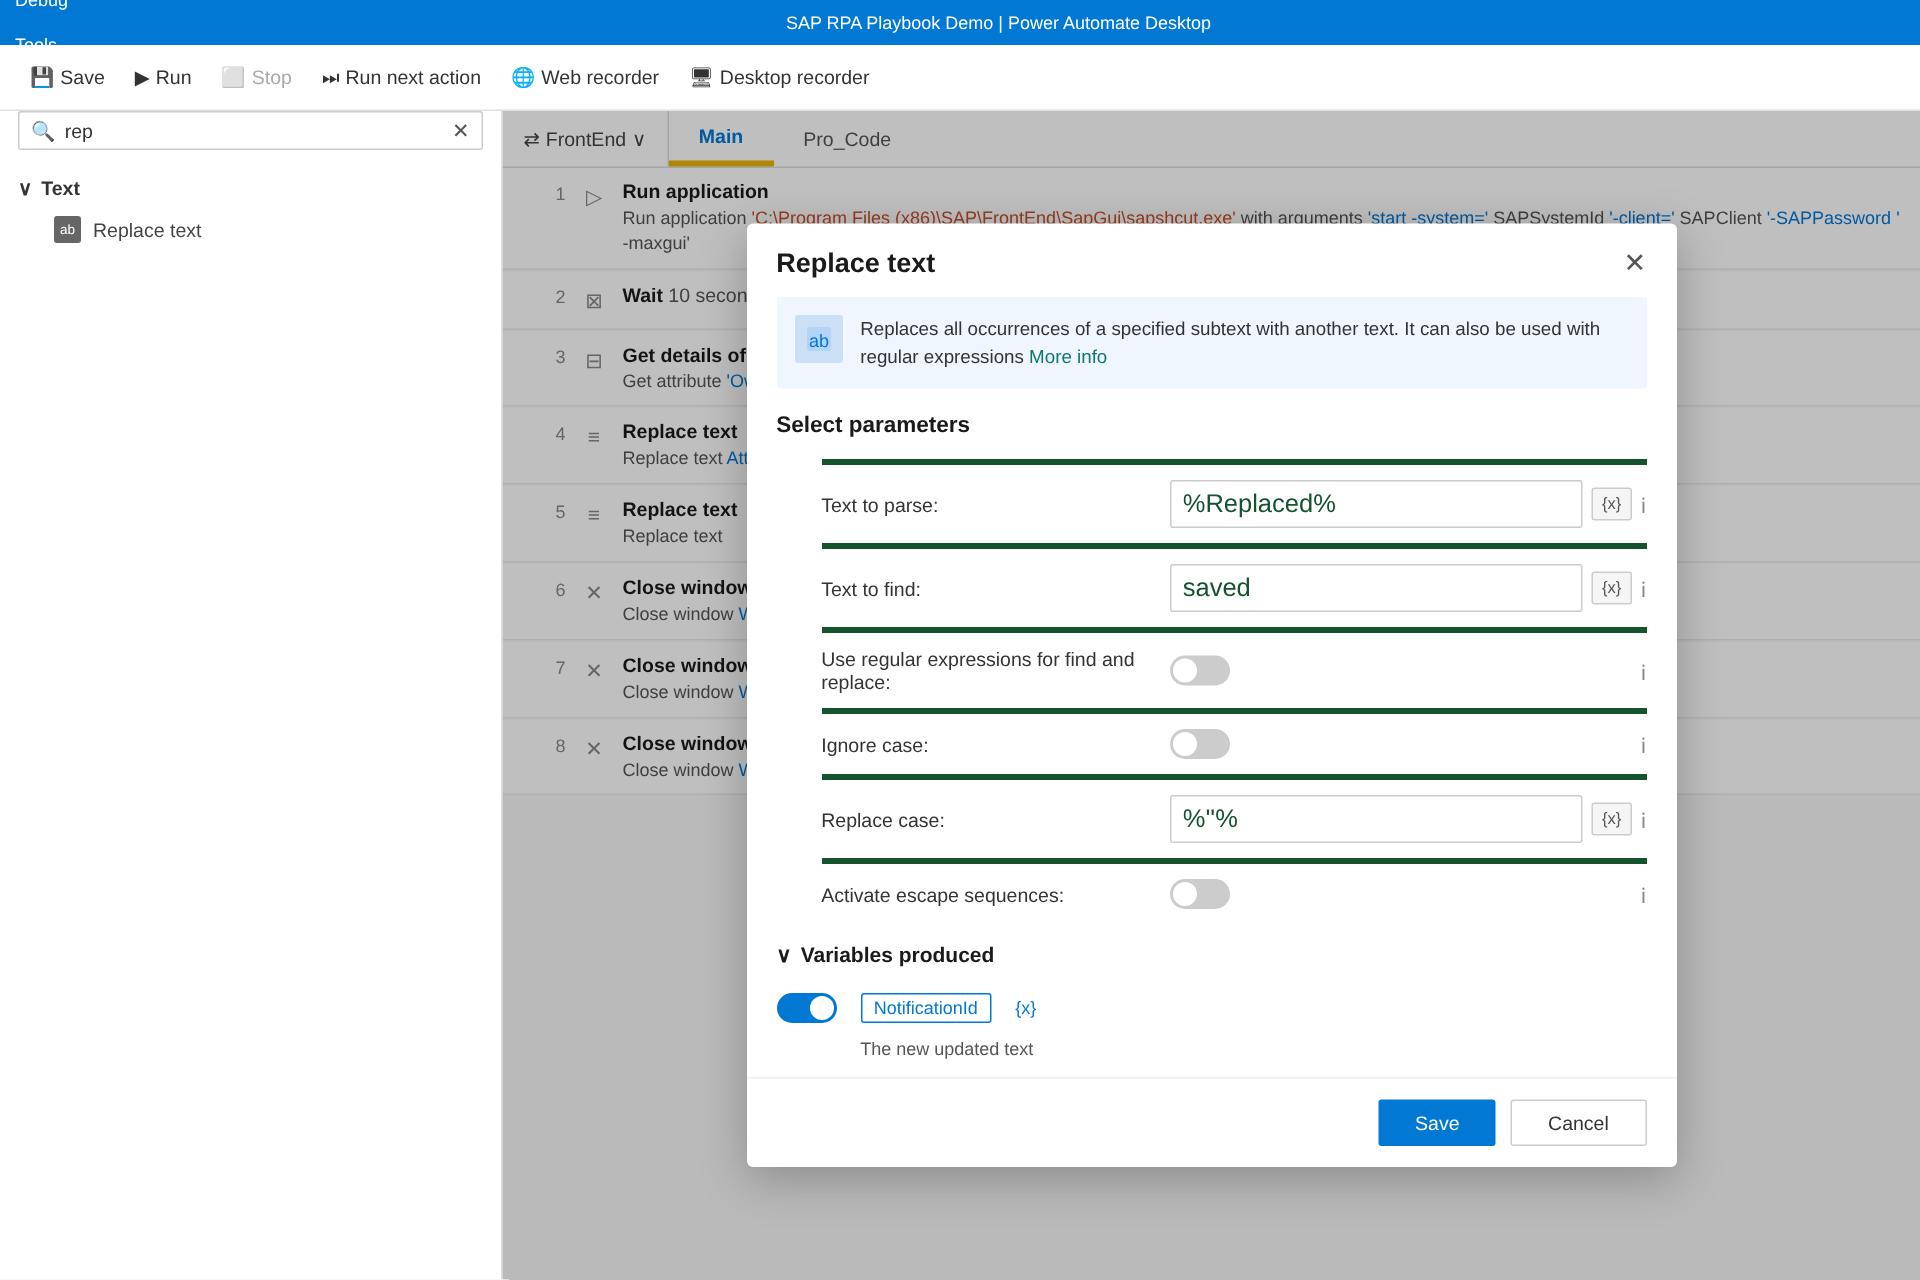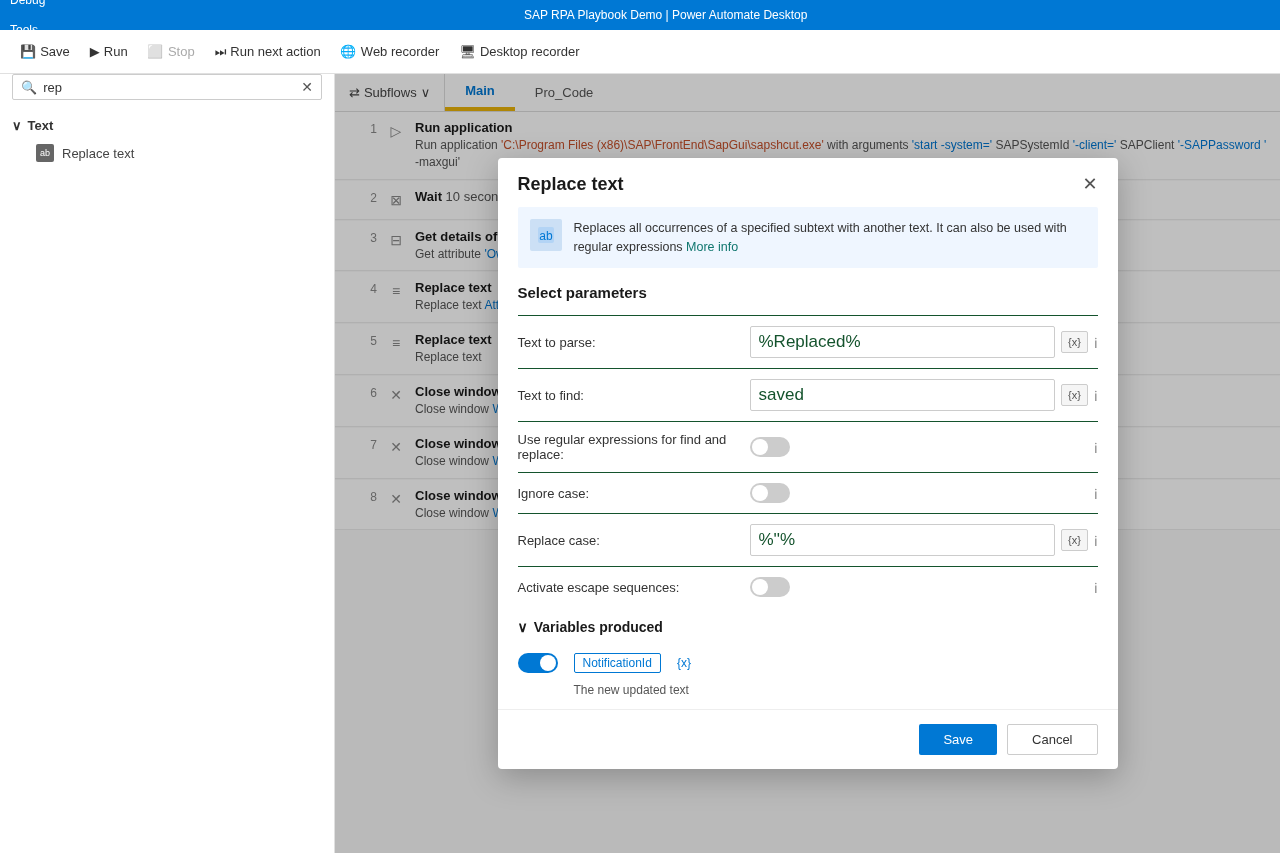--- a/index.html
+++ b/index.html
@@ -211,22 +211,23 @@
 
     .modal-section-title {
       font-size: 15px; font-weight: 600; color: #1a1a1a;
       padding: 0 20px 14px;
     }
 
     .modal-body { padding: 0 20px; flex: 1; overflow-y: auto; }
     .param-row {
       display: flex; align-items: center;
       padding: 10px 0;
-      border-top: 1px solid #14532d;
+      border-top: 4px solid #14532d;
       gap: 12px;
+      margin-left: 30px;
     }
     .param-label { font-size: 13px; color: #333; width: 220px; flex-shrink: 0; }
     .param-input-wrap { flex: 1; display: flex; align-items: center; gap: 6px; }
     .param-input {
       flex: 1;
       border: 1px solid #ccc;
       border-radius: 2px;
       padding: 5px 8px;
       font-size: 17px;
       color: #14532d;
@@ -366,21 +367,21 @@
         <span>Replace text</span>
       </div>
     </div>
   </div>
 
   <div class="content-area">
 
     <div class="tabs">
       <button class="subflows-btn">
         <span>⇄</span>
-        <span>Subflows</span>
+        <span>FrontEnd</span>
         <span>∨</span>
       </button>
       <button class="tab active">
         <span>Main</span>
       </button>
       <button class="tab">
         <span>Pro_Code</span>
       </button>
     </div>
 

